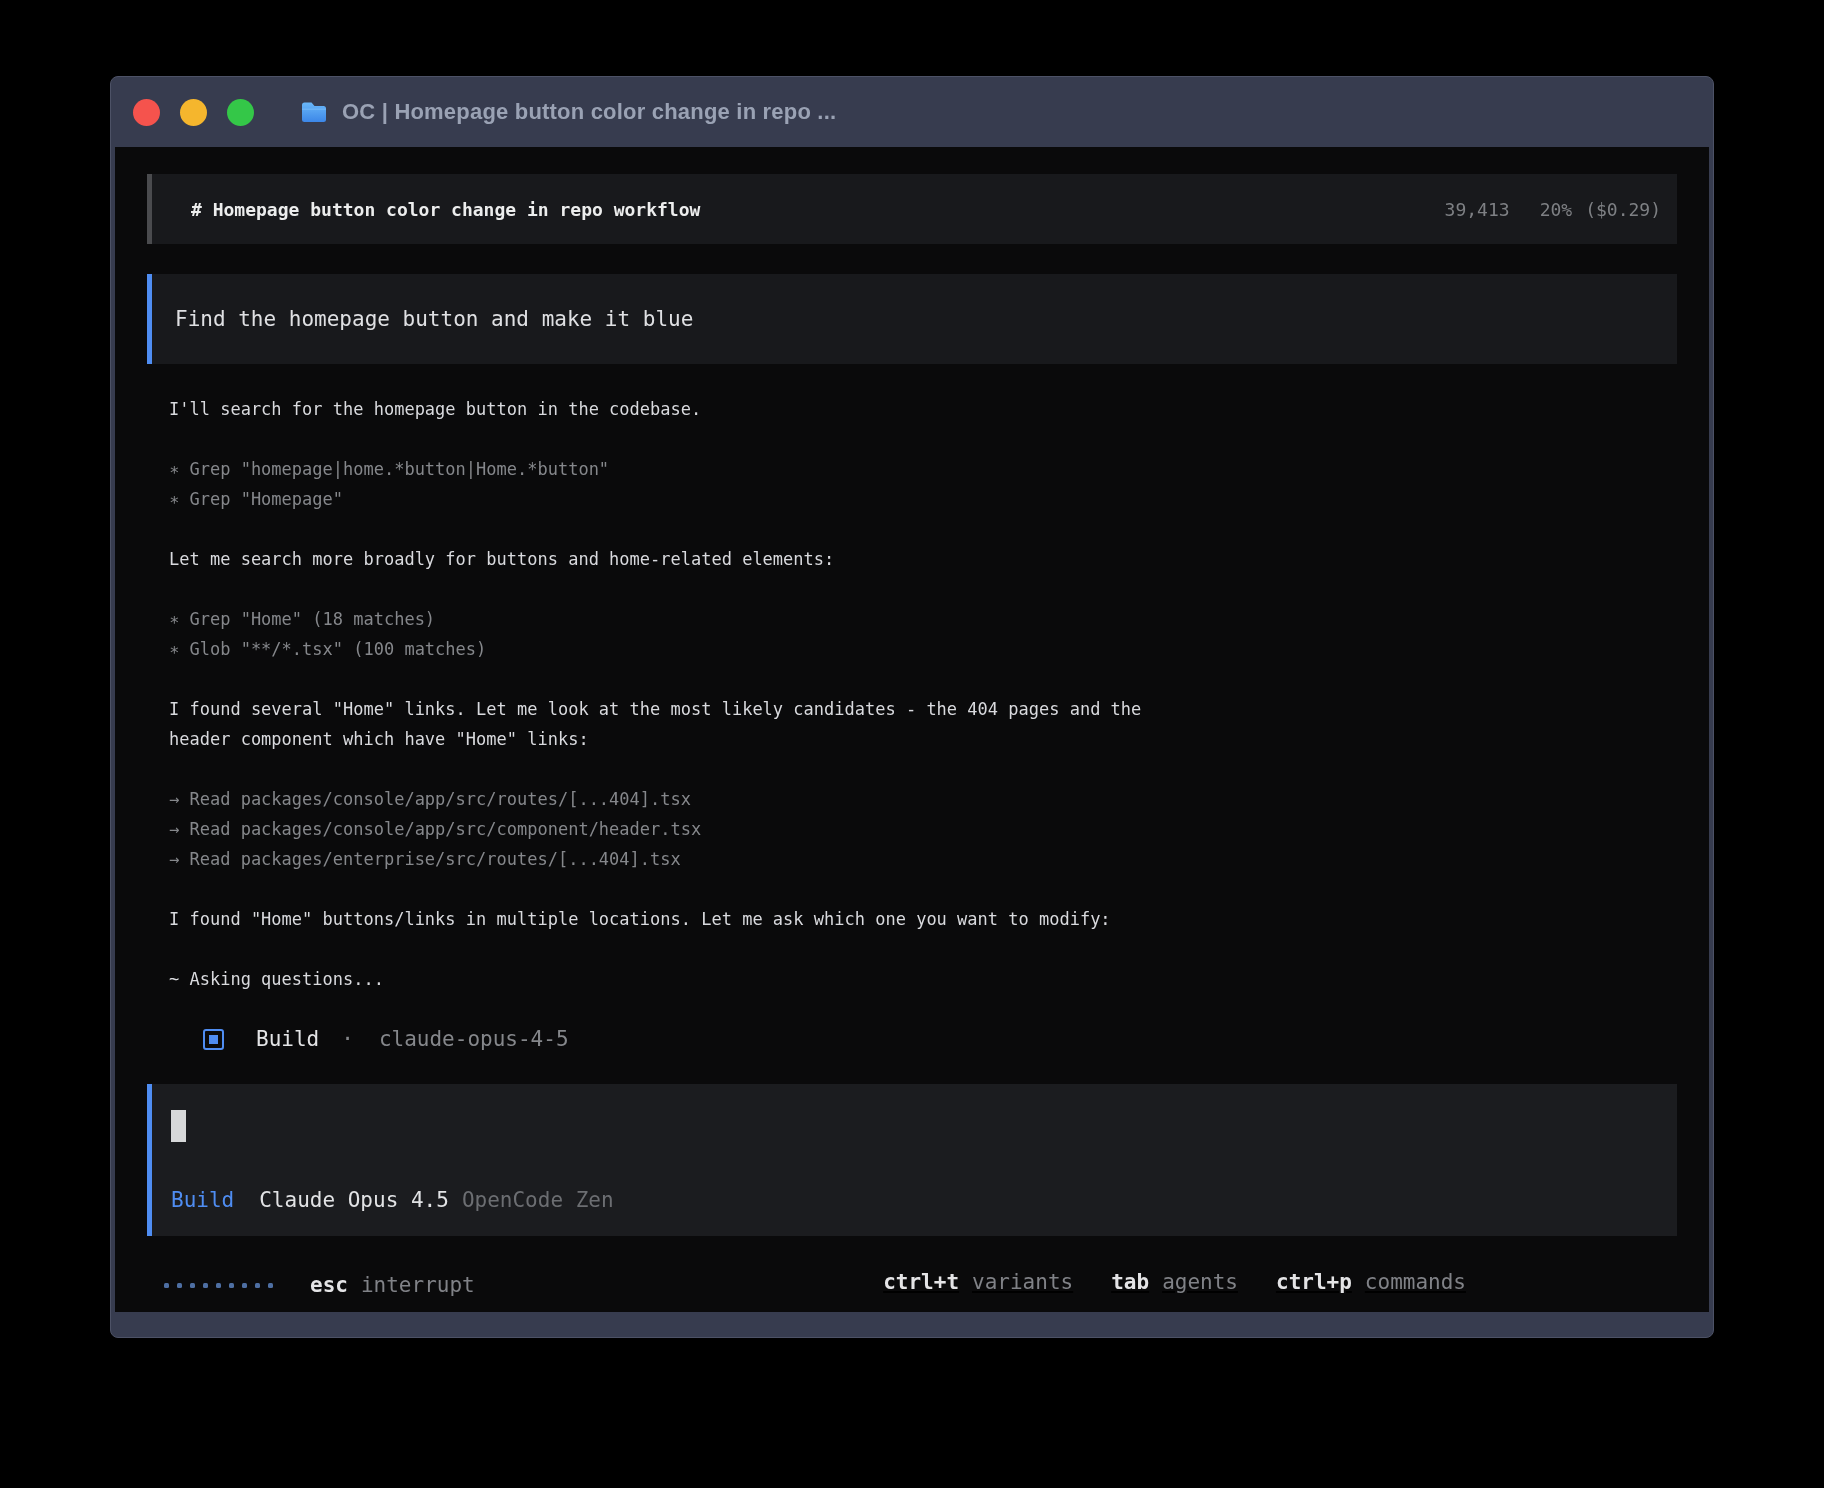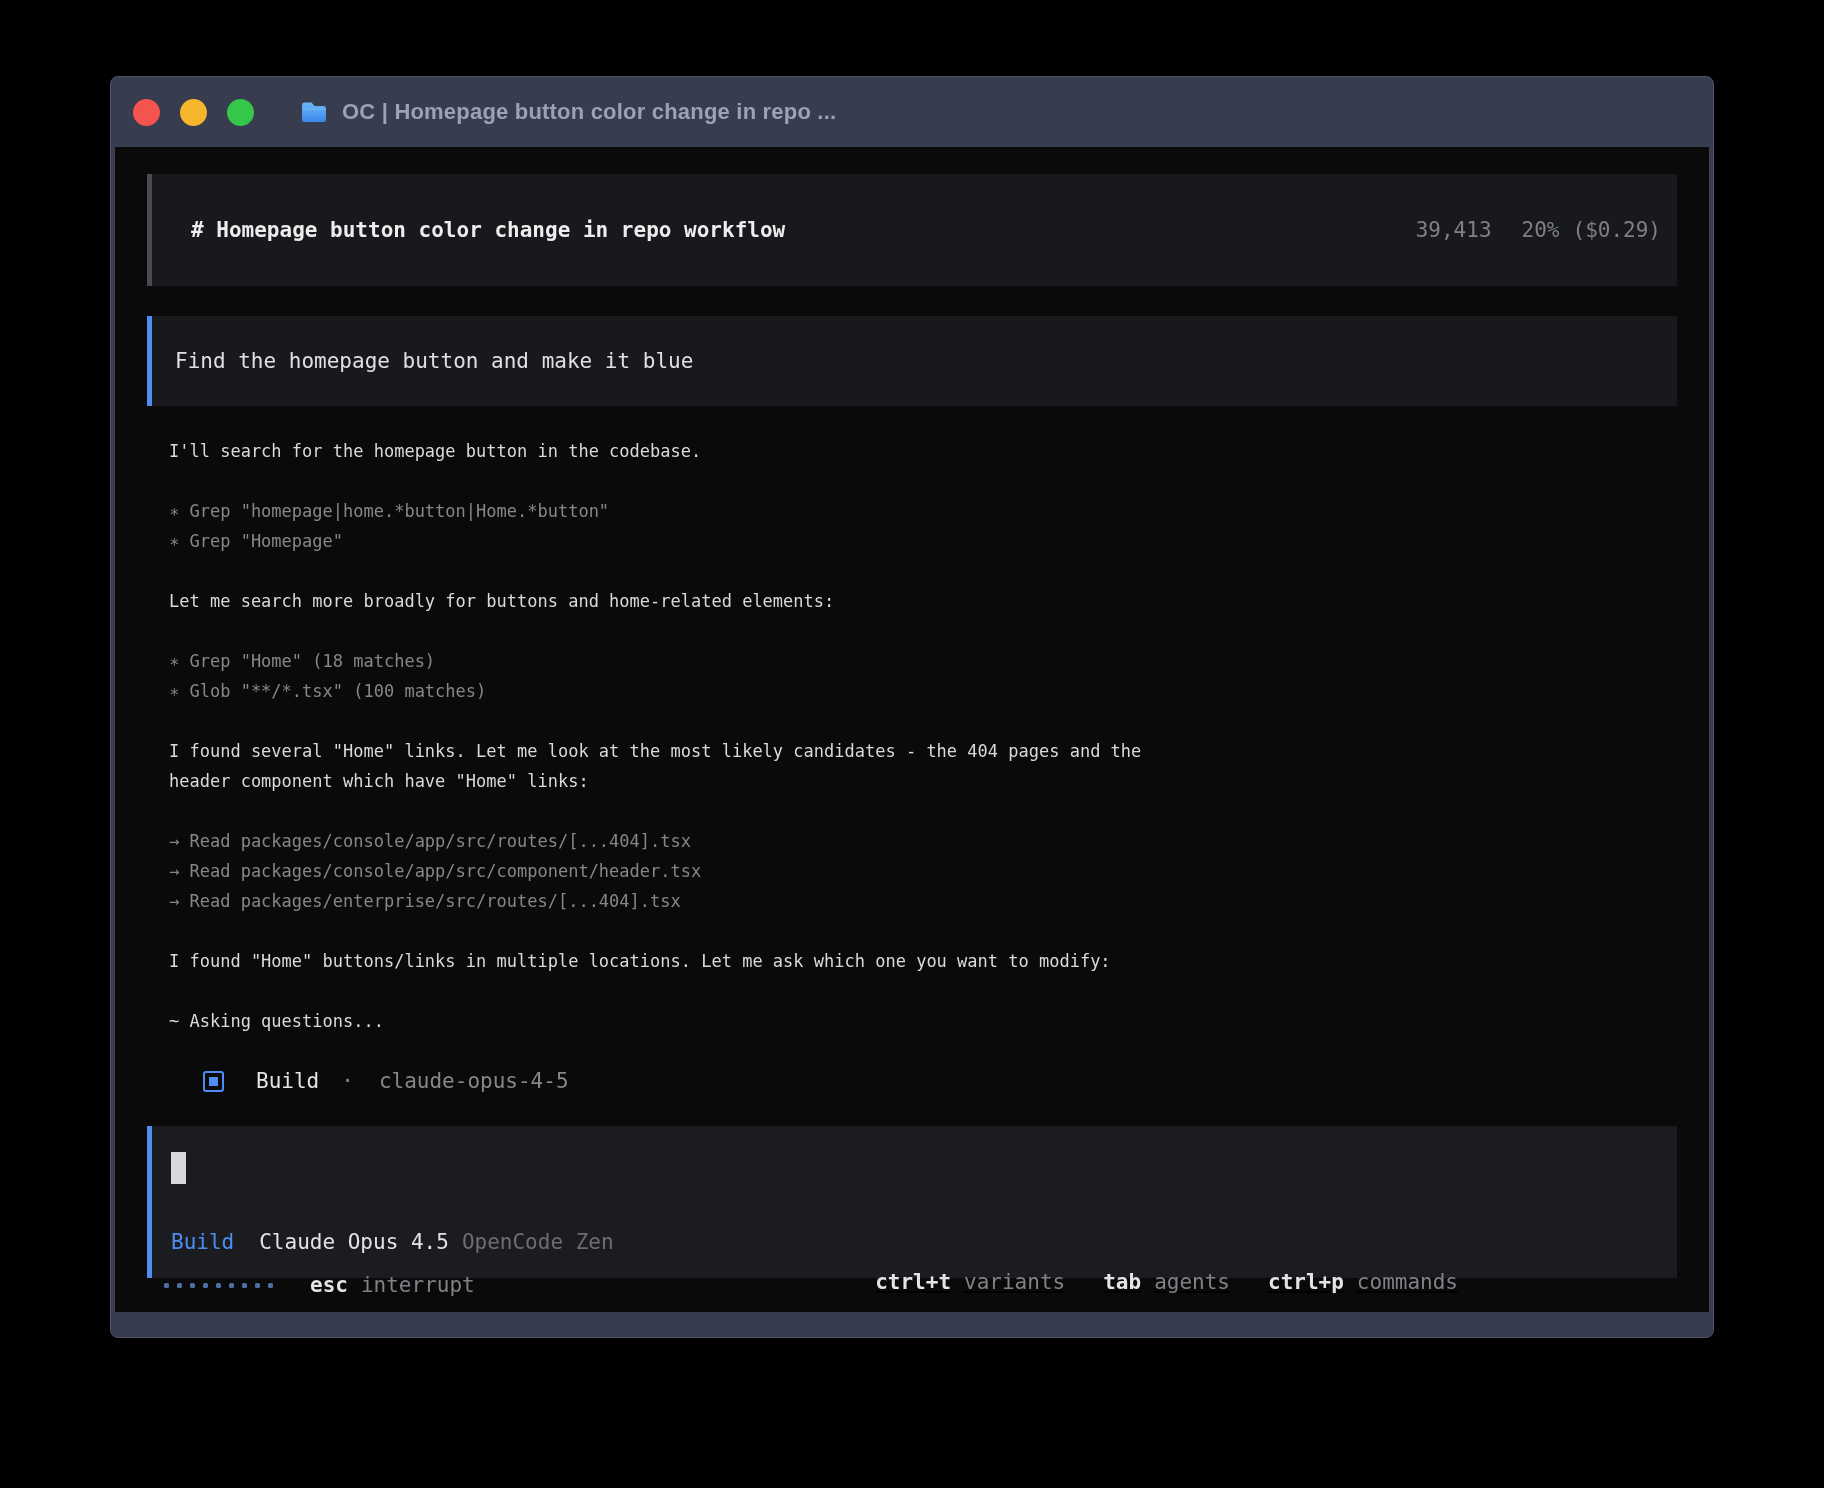--- a/index.html
+++ b/index.html
@@ -26,23 +26,23 @@
     font-family:"Liberation Sans", sans-serif; font-weight:bold;
     font-size:22px; color:#9aa2b4; letter-spacing:0.2px;
   }
   
   .terminal {
     position:absolute; top:70px; left:4px; right:4px; bottom:25px;
     background:#0a0a0b; overflow:hidden;
   }
   
   .session-header {
-    margin:27px 32px 30px; height:112px; background:#18191c;
+    margin:27px 32px 30px; height:70px; background:#18191c;
     border-left:5px solid #4a4b4e; display:flex; align-items:center;
-    padding:0 16px 0 39px; font-size:21px;
+    padding:0 16px 0 39px; font-size:18px;
   }
   .session-title { font-weight:bold; color:#eceded; flex:1; white-space:pre; }
   .session-stats { display:flex; align-items:center; color:#7e8084; white-space:pre; }
   .stat-tokens  { margin-right:30px; }
   .stat-context { margin-right:13px; }
   
   .user-msg {
     margin:0 32px 30px; height:90px; background:#18191c;
     border-left:5px solid #4f8df2; display:flex; align-items:center;
     padding-left:23px; font-size:21px; color:#dfe0e3; white-space:pre;
@@ -75,21 +75,21 @@
     border-left:5px solid #4f8df2; padding:26px 24px 24px 19px;
     display:flex; flex-direction:column; justify-content:space-between;
   }
   .cursor { width:15px; height:32px; background:#d7d8d9; }
   .model-row { display:flex; align-items:center; font-size:21px; white-space:pre; }
   .model-agent    { color:#4f8df2; margin-right:25px; }
   .model-name     { color:#e2e3e5; margin-right:13px; }
   .model-provider { color:#6c6e72; }
   
   .footer {
-    position:absolute; left:0; right:8px; bottom:12px; height:30px;
+    position:absolute; left:0; right:0; bottom:12px; height:30px;
     font-size:21px; white-space:pre;
   }
   .footer-left {
     position:absolute; left:49px; top:0; height:30px;
     display:flex; align-items:center;
   }
   .spinner { display:flex; align-items:center; margin-right:37px; }
   .spinner-dot {
     width:5px; height:5px; border-radius:1.5px; background:#4e6fa3; margin-right:8px;
   }

